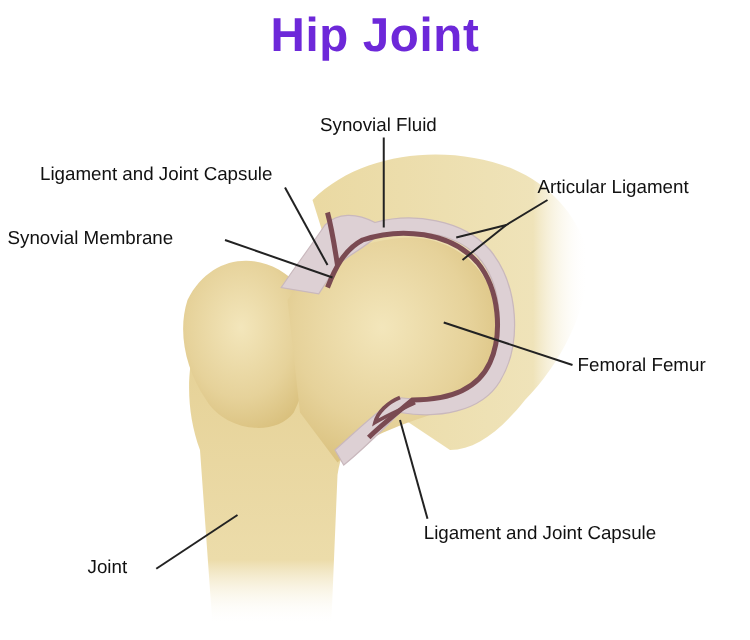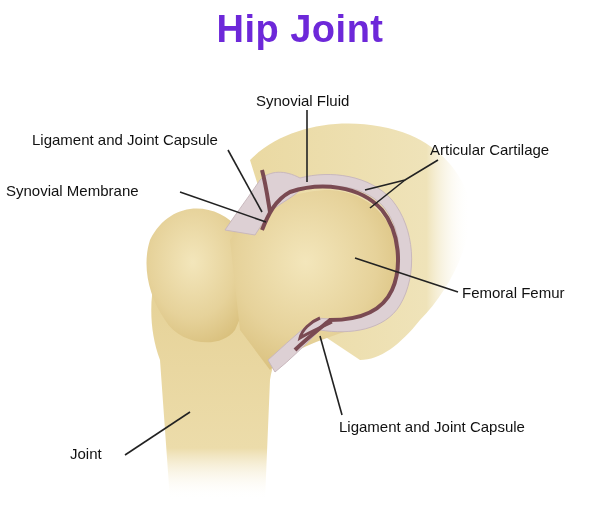--- a/index.html
+++ b/index.html
@@ -59,16 +59,16 @@
     <line x1="370" y1="208" x2="405" y2="180"></line>
     <line x1="355" y1="258" x2="458" y2="292"></line>
     <line x1="320" y1="336" x2="342" y2="415"></line>
     <line x1="125" y1="455" x2="190" y2="412"></line>
   </g>
 </svg>
 
 <div class="label" style="left:208px; top:92px;margin-left:48px;">Synovial Fluid</div>
 <div class="label" style="left:32px; top:131px;">Ligament and Joint Capsule</div>
 <div class="label" style="left:6px; top:182px;">Synovial Membrane</div>
-<div class="label" style="left:430px; top:141px;">Articular Cartilage</div>
+<div class="label" style="left:430px; top:141px;">Articular Ligament</div>
 <div class="label" style="left:462px; top:284px;">Femoral Femur</div>
 <div class="label" style="left:339px; top:418px;">Ligament and Joint Capsule</div>
 <div class="label" style="left:70px; top:445px;">Joint</div>
 
 </body></html>

